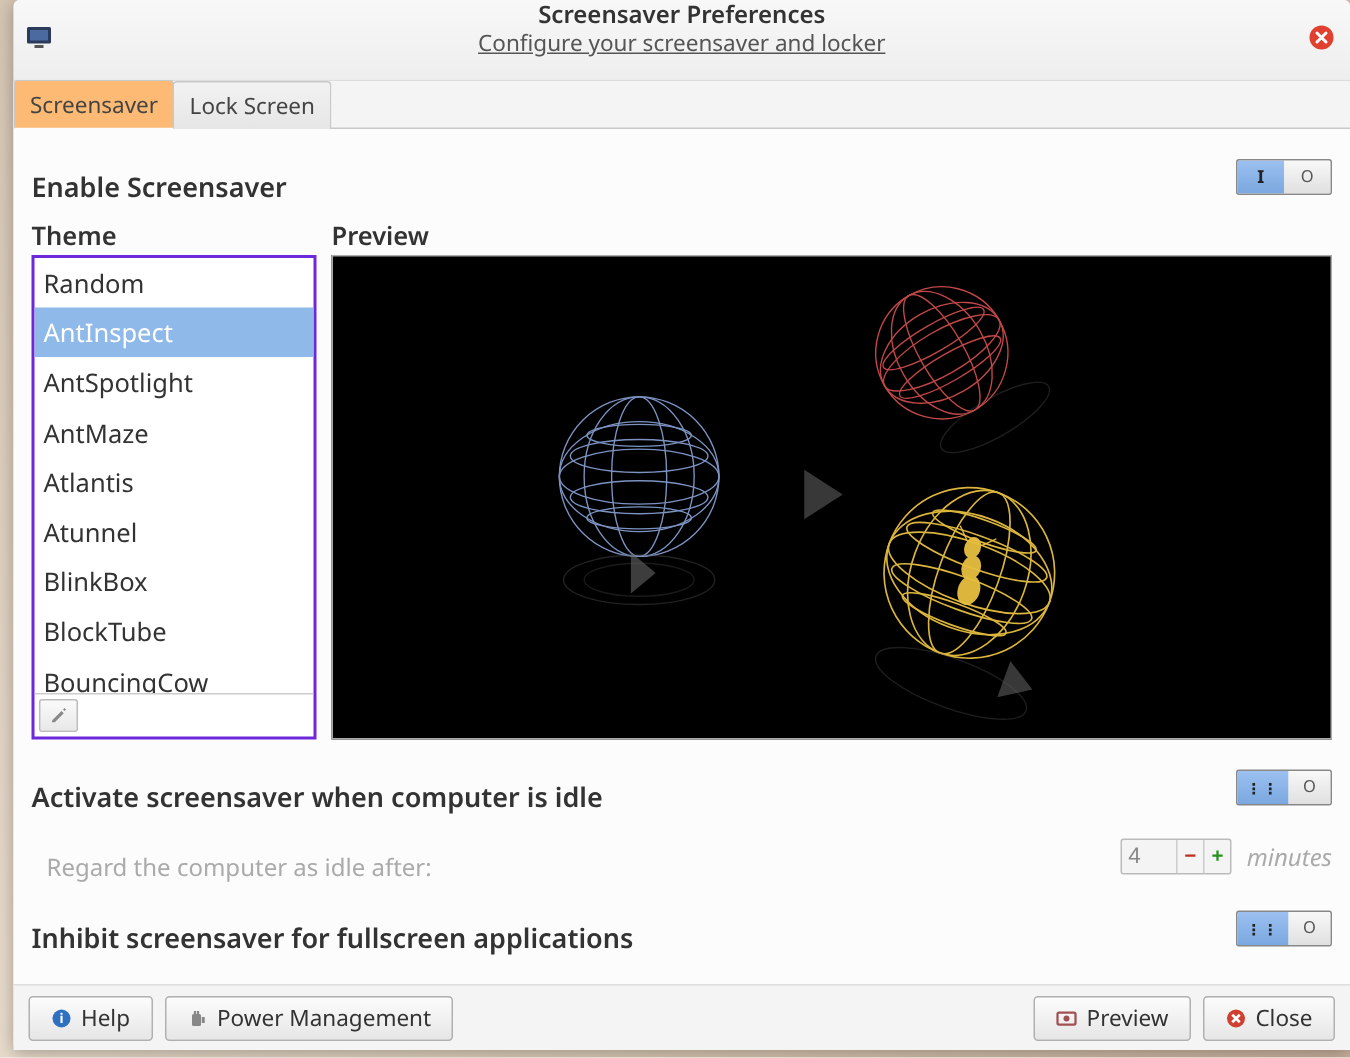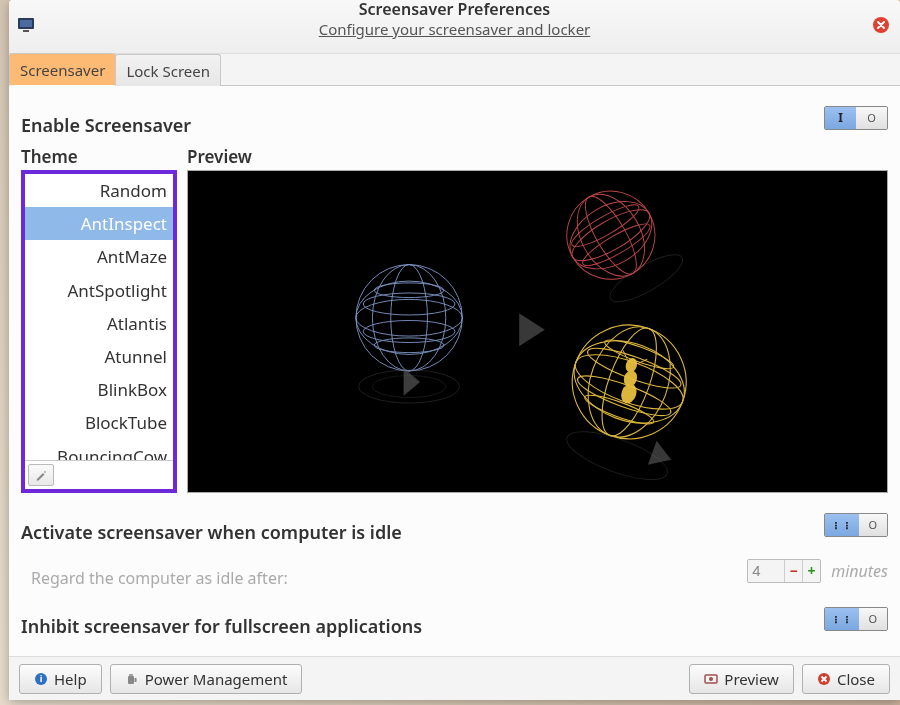--- a/index.html
+++ b/index.html
@@ -115,28 +115,28 @@
   }
   .toggle .glyph-i { font-size: 12px; font-weight: 700; }
   .toggle .glyph-o { font-size: 11px; }
   .middle {
     display: flex;
     gap: 10px;
     flex: 1;
     min-height: 0;
     margin-bottom: 8px;
   }
-  .theme-col { width: 156px; display: flex; flex-direction: column; }
+  .theme-col { width: 190px; display: flex; flex-direction: column; }
   .col-header { font-size: 17px; font-weight: 600; margin-bottom: 2px; }
   .theme-list {
     flex: 1;
-    border: 4px solid #6d28d9;
+    border: 2px solid #6d28d9;
     background: #fff;
     overflow: hidden;
-    display: flex; flex-direction: column; text-align: right;
+    display: flex; flex-direction: column;
   }
   .theme-list-items { flex: 1; overflow: hidden; }
   .theme-item {
     padding: 3px 6px;
     font-size: 17px;
     color: #333;
     cursor: pointer;
     line-height: 1.6;
   }
   .theme-item.selected {
@@ -259,22 +259,22 @@
       </div>
     </div>
 
     <div class="middle">
       <div class="theme-col">
         <div class="col-header">Theme</div>
         <div class="theme-list">
           <div class="theme-list-items" id="theme-items">
               <div class="theme-item">Random</div>
               <div class="theme-item selected">AntInspect</div>
+              <div class="theme-item">AntSpotlight</div>
               <div class="theme-item">AntMaze</div>
-              <div class="theme-item">AntSpotlight</div>
               <div class="theme-item">Atlantis</div>
               <div class="theme-item">Atunnel</div>
               <div class="theme-item">BlinkBox</div>
               <div class="theme-item">BlockTube</div>
               <div class="theme-item">BouncingCow</div>
               <div class="theme-item">Boing</div>
             </div>
           <div class="theme-footer">
             <div class="theme-footer-btn">
               <span>

